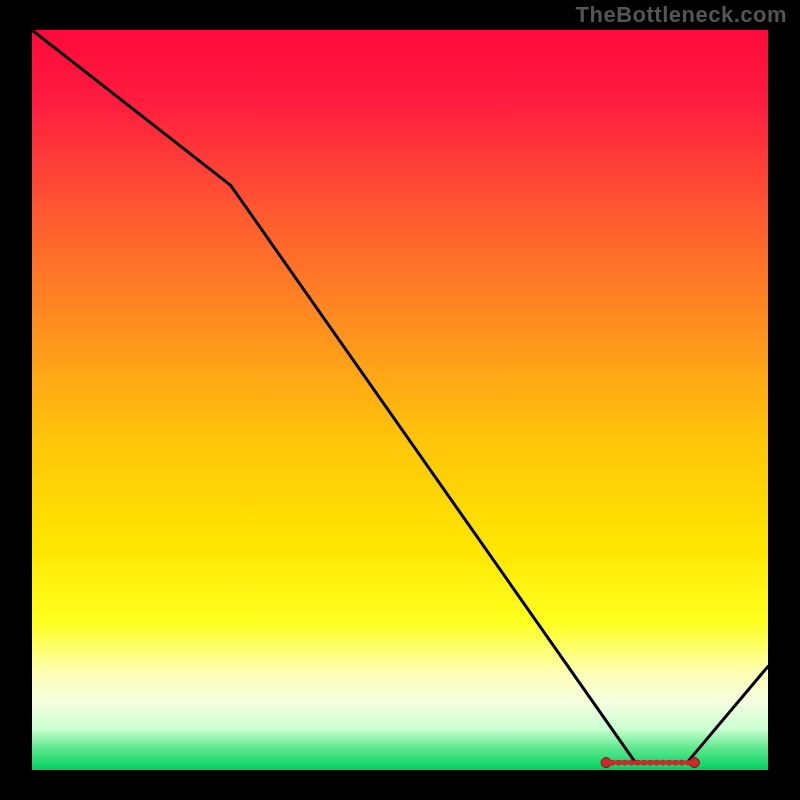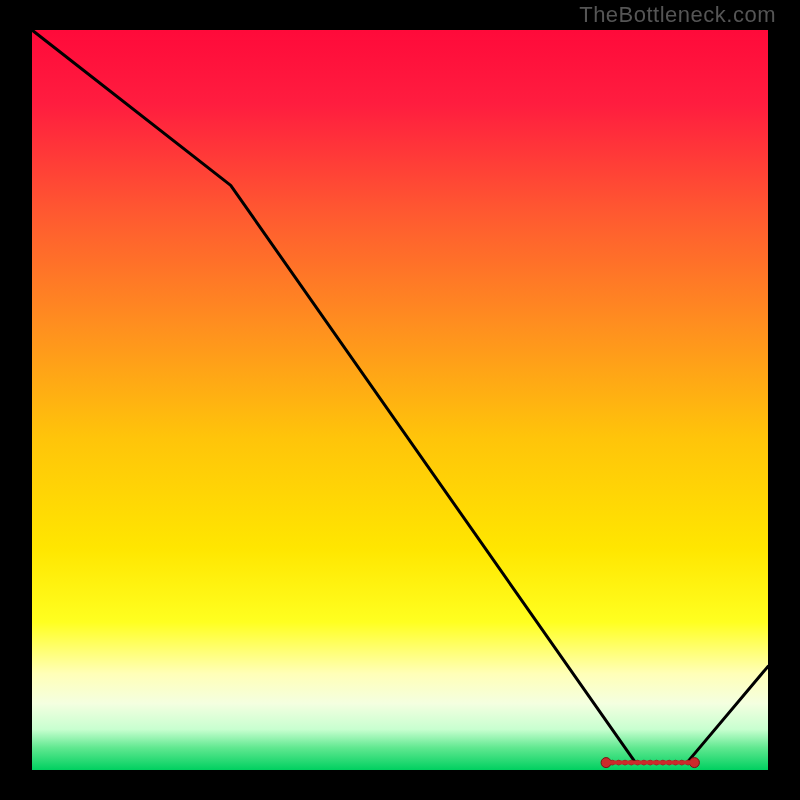--- a/index.html
+++ b/index.html
@@ -13,24 +13,24 @@
   }
   .frame {
     position: relative;
     width: 800px;
     height: 800px;
     background: #000;
   }
   .watermark {
     position: absolute;
     top: 2px;
-    right: 24px;
+    right: 13px;
     color: #555;
     font-size: 22px;
-    font-weight: normal;
+    font-weight: bold;
     letter-spacing: 0.5px;
     user-select: none;
   }
   .plot {
     position: absolute;
     left: 32px;
     top: 30px;
     width: 736px;
     height: 740px;
   }

